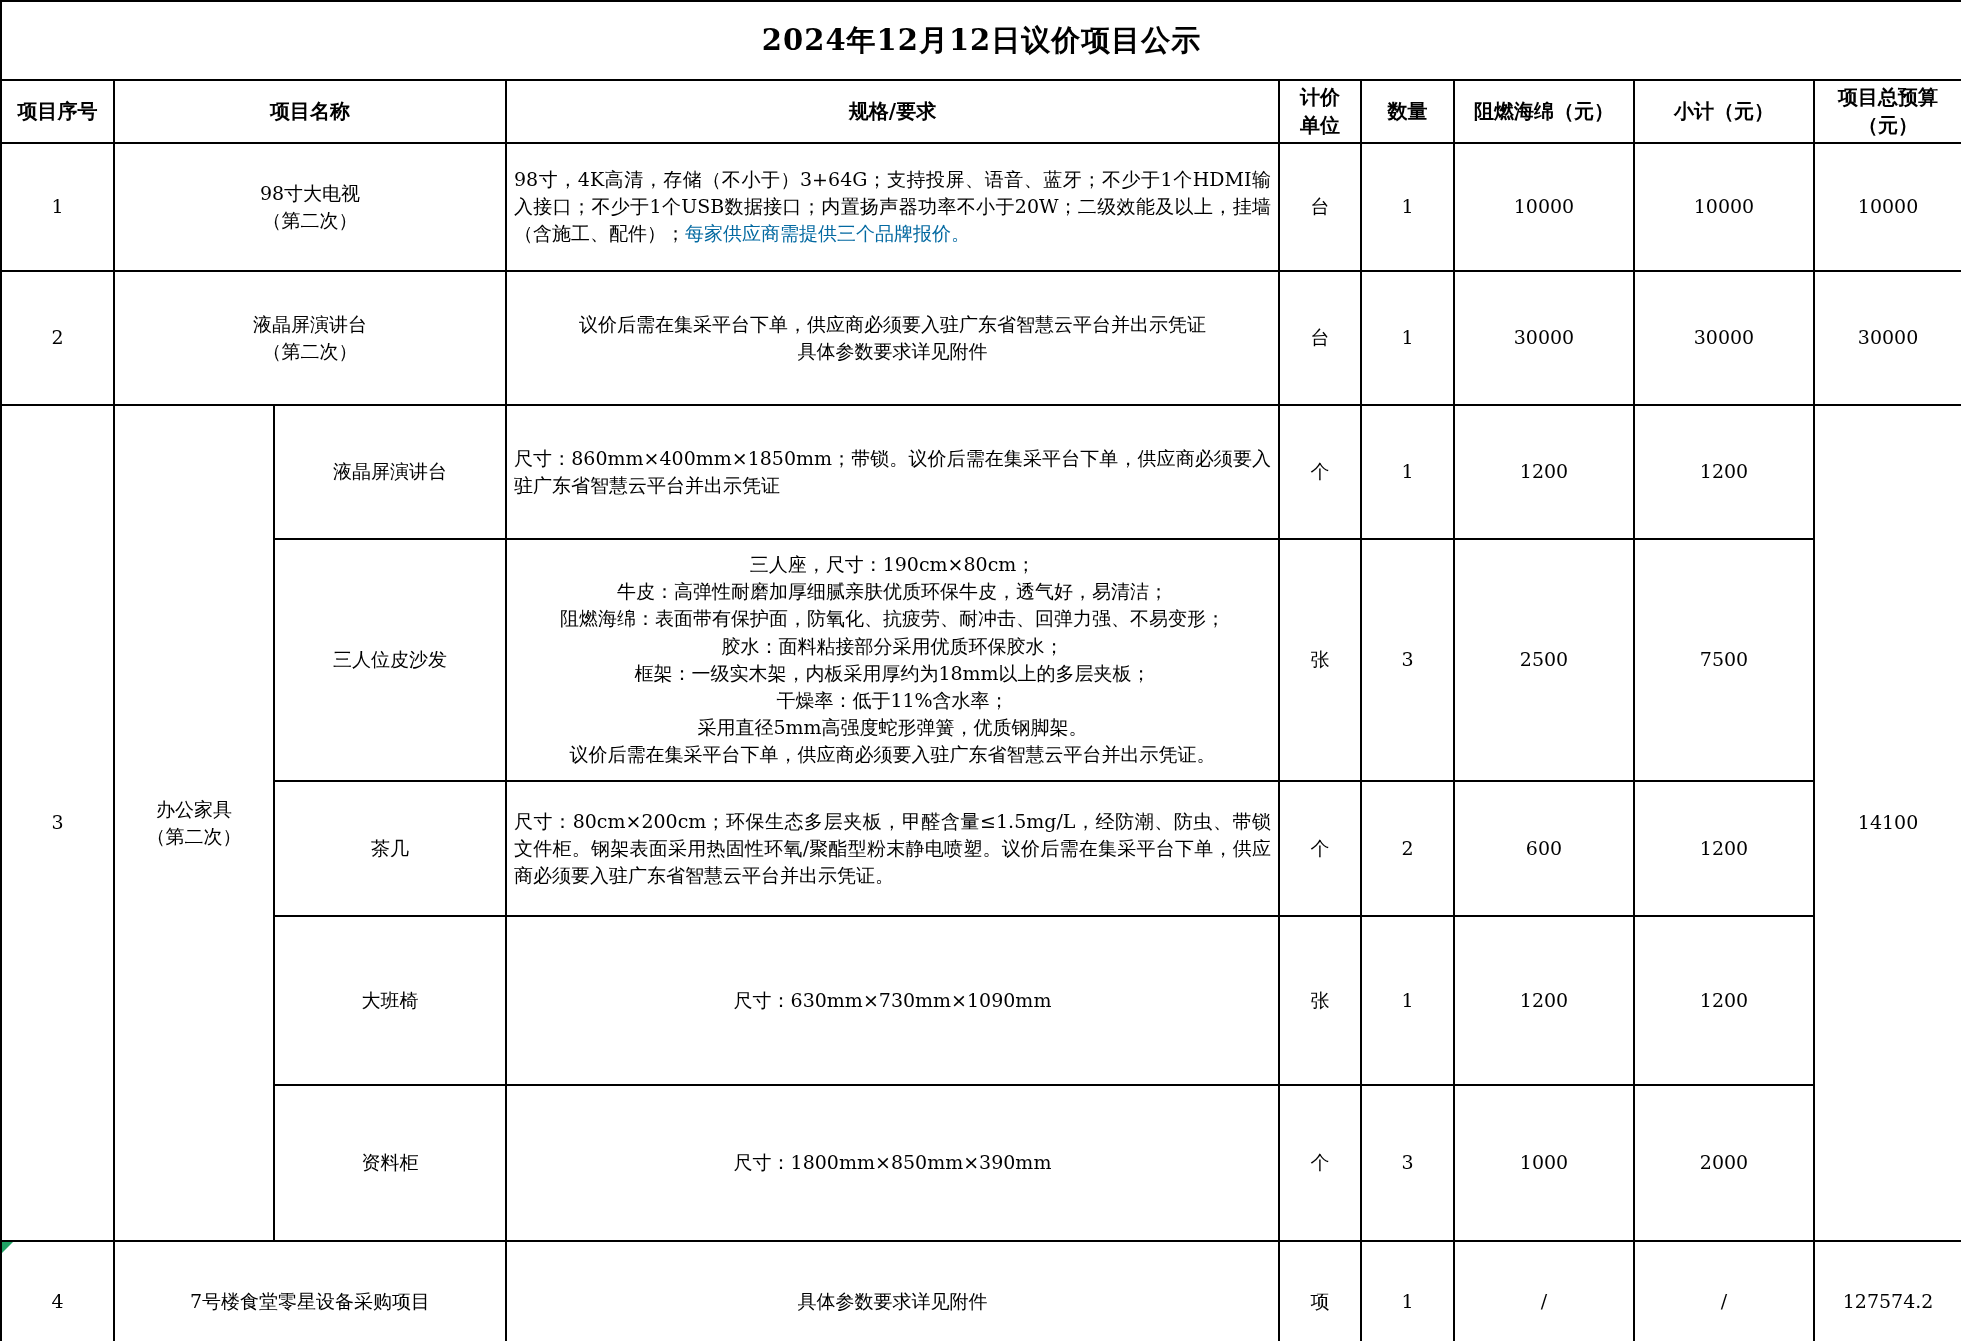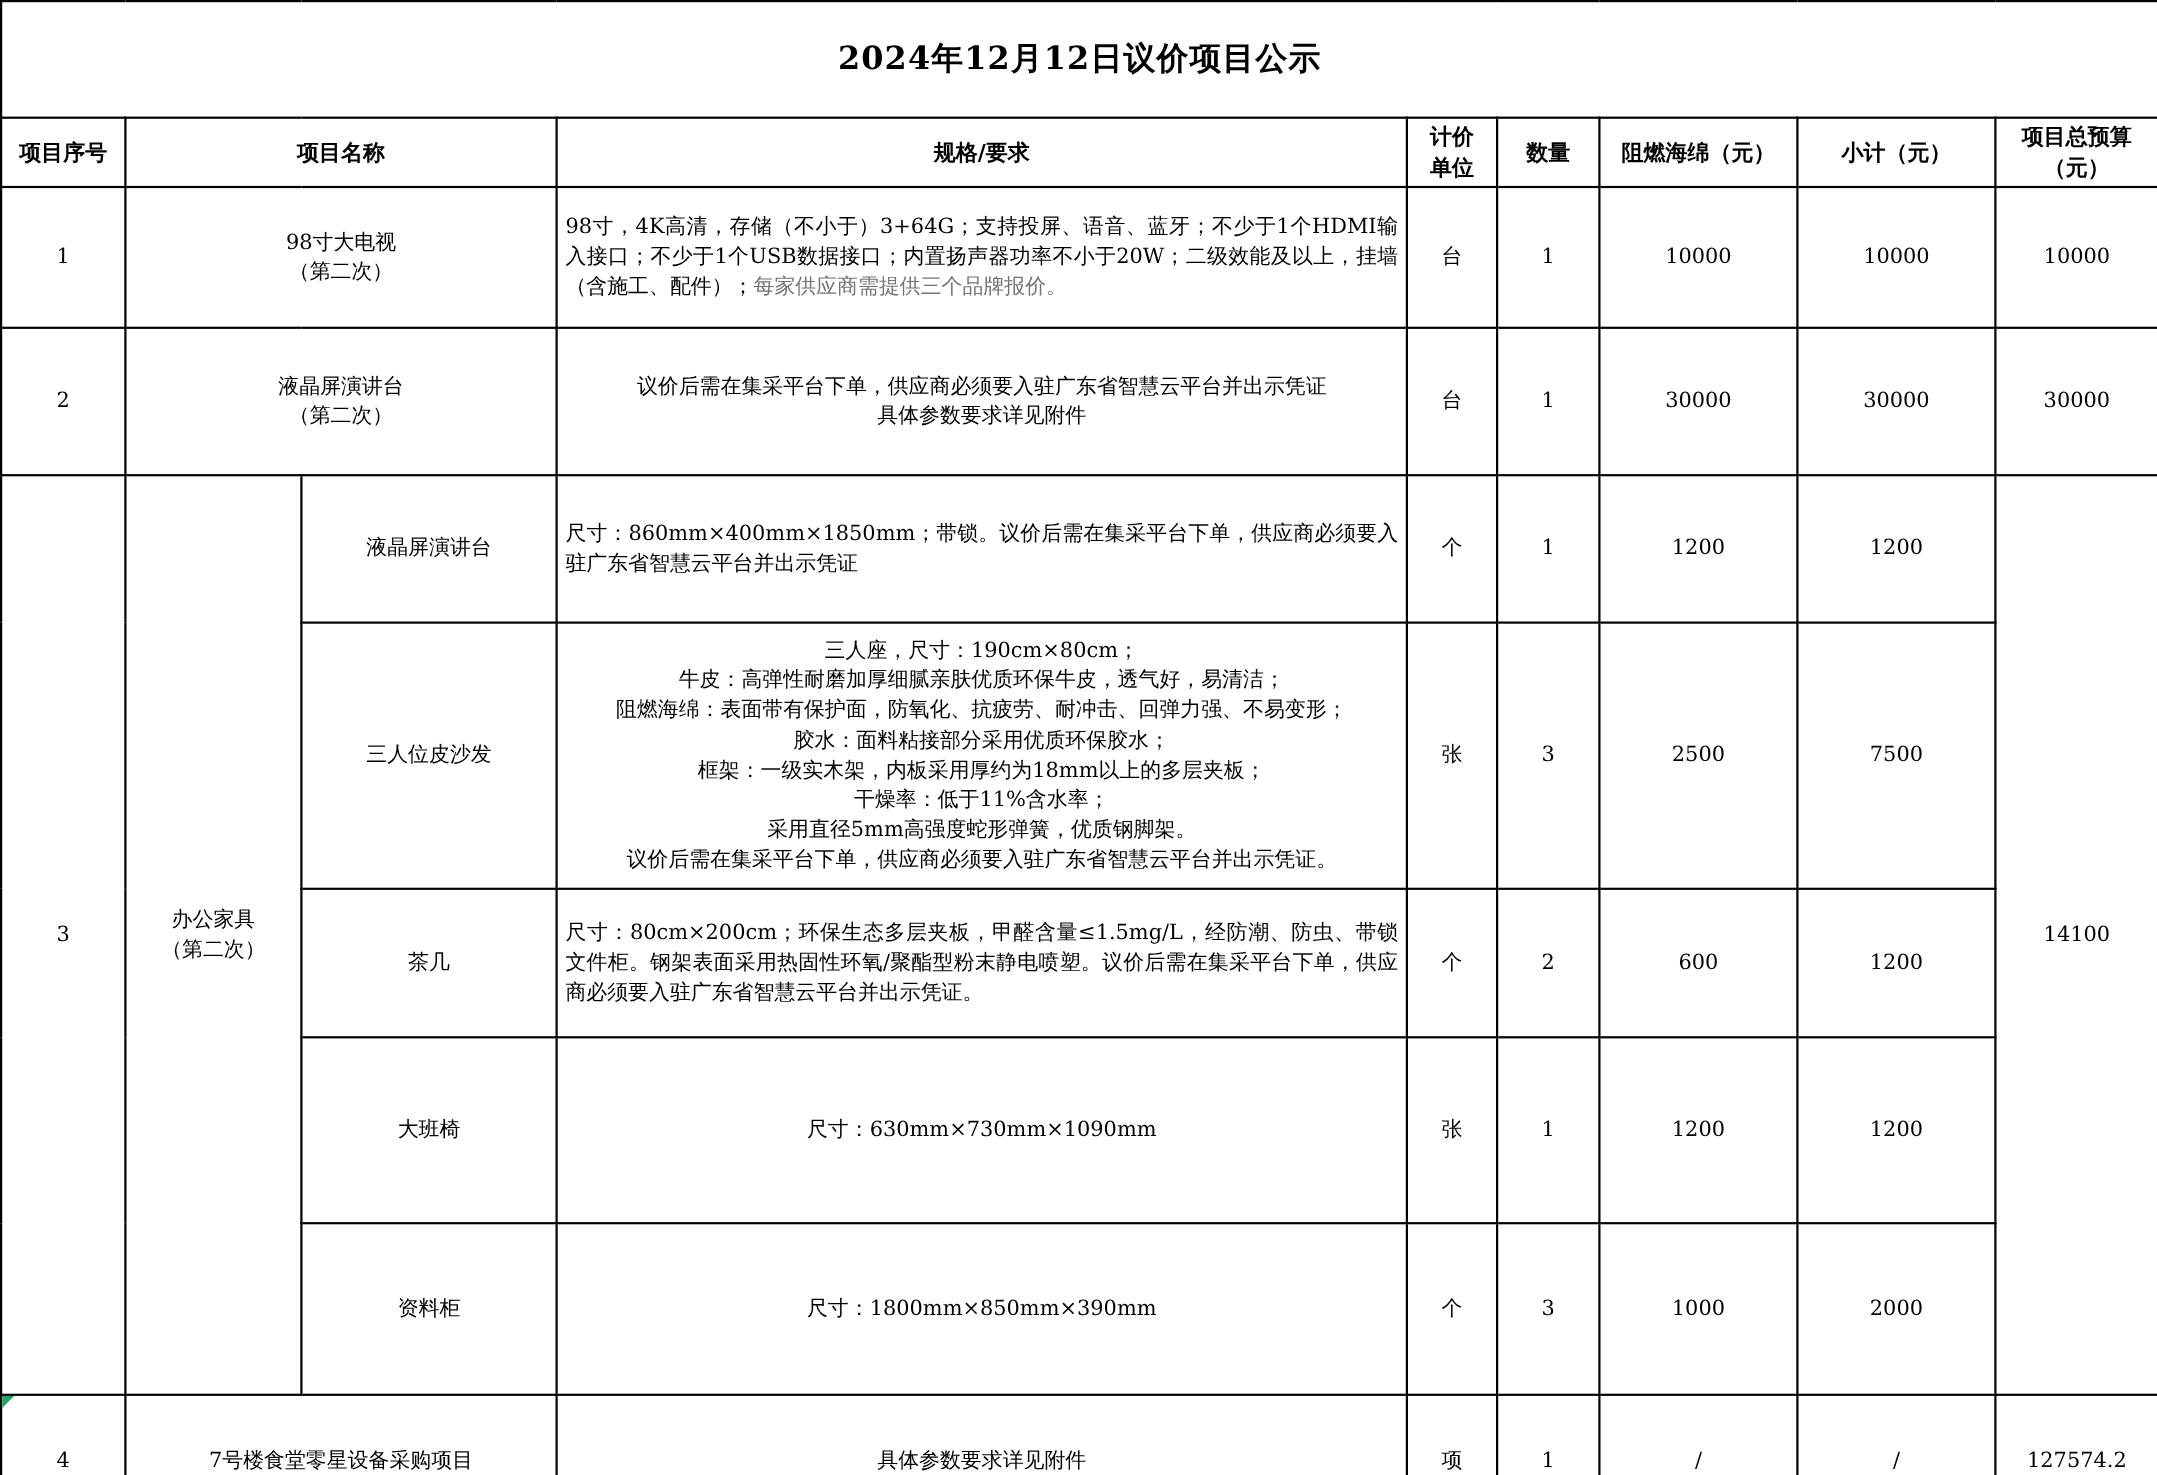--- a/index.html
+++ b/index.html
@@ -37,21 +37,21 @@
     text-align: justify;
     text-align-last: left;
     padding: 4px 7px;
   }
   td.spec-pre {
     text-align: center;
     white-space: pre-line;
     padding: 4px 7px;
     line-height: 1.43;
   }
-  .red { color: #737373; }
+  .red { color: #0369a1; }
   .nowrap-line { display: block; }
   td.corner-mark { position: relative; }
   td.corner-mark::before {
     content: "";
     position: absolute;
     left: 0; top: 0;
     width: 0; height: 0;
     border-top: 11px solid #21a366;
     border-right: 11px solid transparent;
   }
@@ -66,21 +66,21 @@
     <col style="width:232px">
     <col style="width:773px">
     <col style="width:82px">
     <col style="width:93px">
     <col style="width:180px">
     <col style="width:180px">
     <col style="width:148px">
   </colgroup>
 
   <tbody>
-      <tr style="height:106px">
+      <tr style="height:79px">
     <td colspan="9" class="title-cell">2024年12月12日议价项目公示</td>
   </tr>
 
   <tr style="height:60px">
     <td class="th">项目序号</td>
     <td class="th" colspan="2">项目名称</td>
     <td class="th">规格/要求</td>
     <td class="th">
       <span class="nowrap-line">计价</span>
       <span class="nowrap-line">单位</span>

